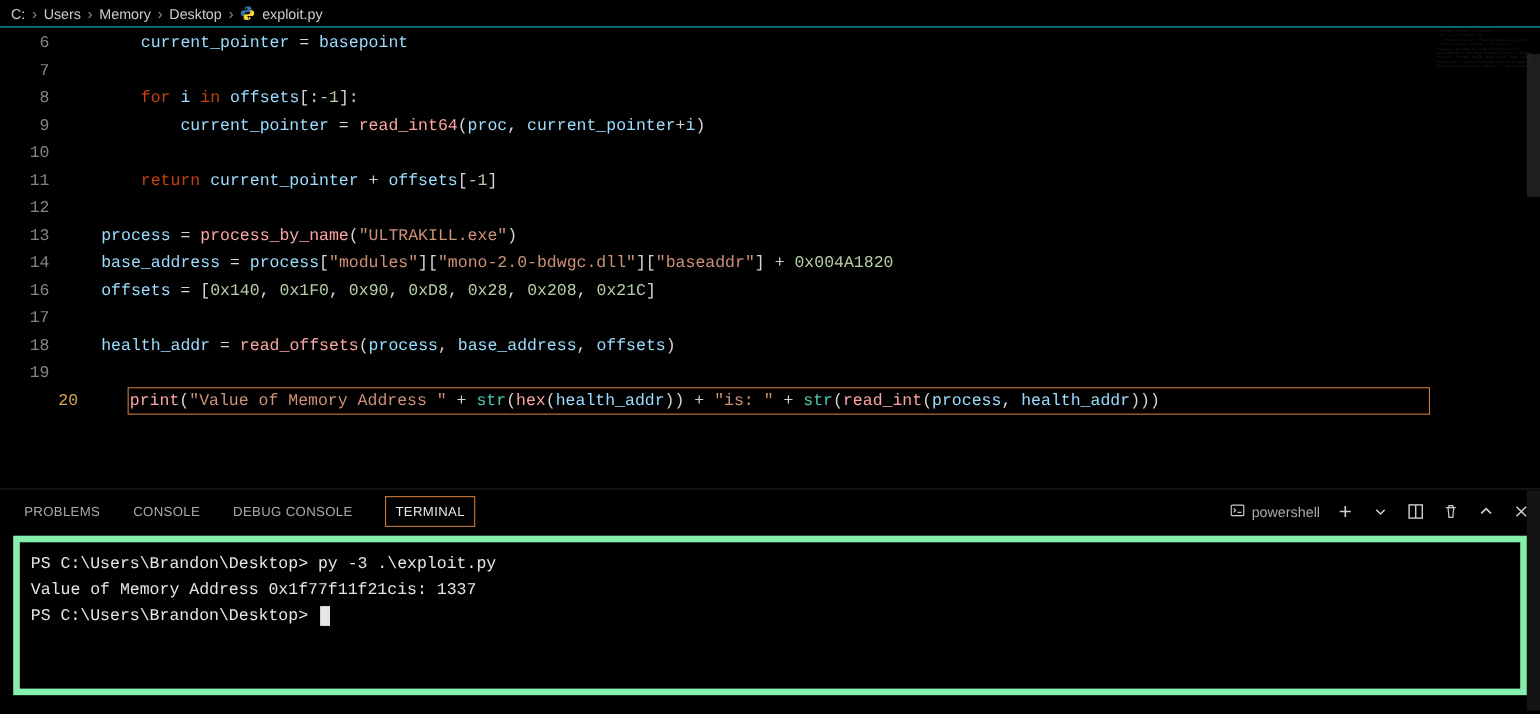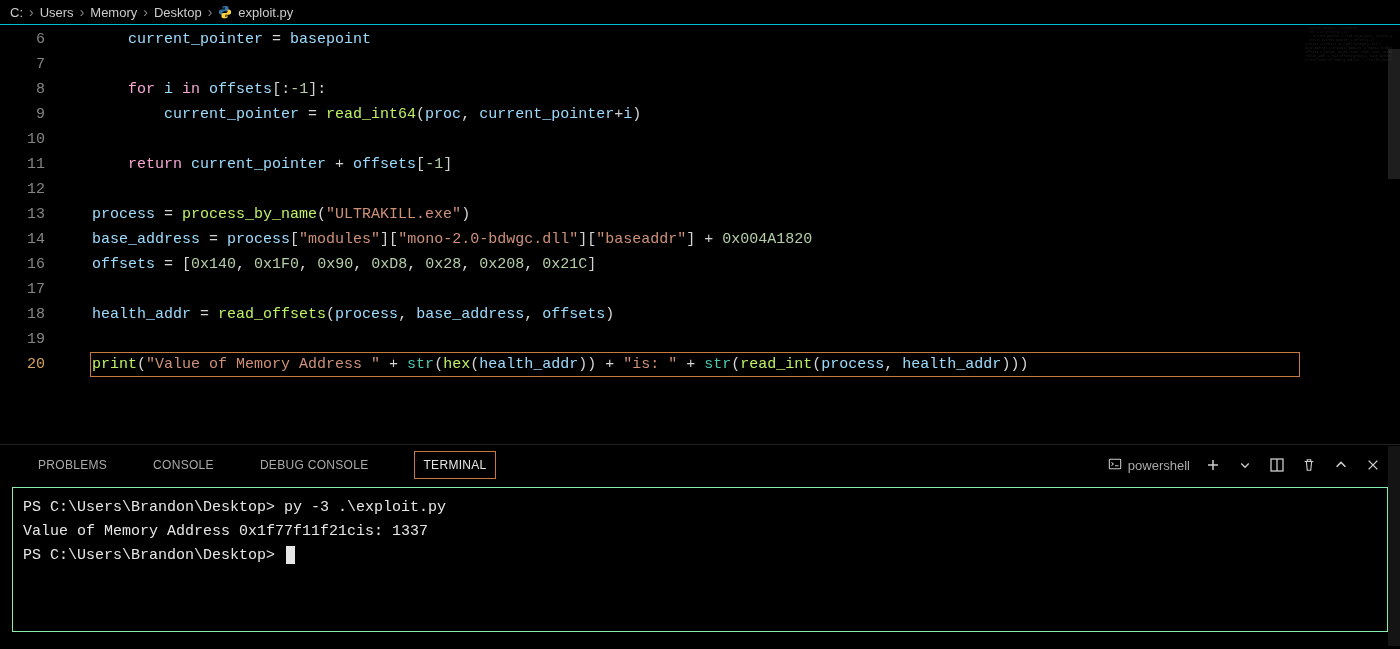--- a/index.html
+++ b/index.html
@@ -69,22 +69,22 @@
     position: absolute;
     left: 90px;
     right: 100px;
     border: 1px solid #c97a3a;
     height: 25px;
     pointer-events: none;
   }
   
   .tok-default { color: #d4d4d4; }
   .tok-id { color: #9cdcfe; text-align: center; }
-  .tok-kw { color: #f9a8d4; }
-  .tok-fn { color: #bef264; }
+  .tok-kw { color: #c2410c; }
+  .tok-fn { color: #fca5a5; }
   .tok-str { color: #ce9178; }
   .tok-num { color: #b5cea8; }
   .tok-punct { color: #d4d4d4; }
   .tok-op { color: #d4d4d4; }
   .tok-builtin { color: #4ec9b0; }
 
   
   .minimap {
     position: absolute;
     right: 8px;
@@ -108,40 +108,40 @@
     display: flex;
     align-items: center;
     height: 40px;
     padding-left: 22px;
     justify-content: space-between;
     font-family: 'Segoe UI', sans-serif;
     font-size: 12px;
     color: #aaaaaa;
   }
   .tabs-left { display: flex; align-items: center; gap: 30px; }
-  .tab { cursor: pointer; letter-spacing: .3px; margin-left: 16px; }
+  .tab { cursor: pointer; letter-spacing: .3px; }
   .tab.active {
     border: 1px solid #c97a3a;
     padding: 6px 8px;
     color: #e6e6e6;
   }
-  .tabs-right { display: flex; align-items: center; gap: 14px; padding-right: 18px; margin-left: 16px; }
+  .tabs-right { display: flex; align-items: center; gap: 14px; padding-right: 8px; margin-left: 16px; }
   .tabs-right .icon-btn {
     color: #cccccc;
     cursor: pointer;
     display: flex;
     align-items: center;
     justify-content: center;
     width: 18px;
     height: 18px;
   }
   .shell-label { display: flex; align-items: center; gap: 6px; font-size: 13px; }
   .terminal-area {
     margin: 2px 12px 0 12px;
-    border: 1px solid #86efac;
+    border: 6px solid #86efac;
     height: 145px;
     padding: 8px 10px;
     color: #e6e6e6;
     font-family: Consolas, 'Courier New', monospace;
     font-size: 15px;
     line-height: 24px;
   }
   .term-line { white-space: pre; }
   .ps-prompt { color: #e6e6e6; }
   .cmd { color: #e6e6e6; }
@@ -241,21 +241,21 @@
         <div class="code"></div>
       </div>
       <div class="code-line">
         <div class="gutter">18</div>
         <div class="code">   <span class="tok-id">health_addr</span><span class="tok-op"> = </span><span class="tok-fn">read_offsets</span><span class="tok-punct">(</span><span class="tok-id">process</span><span class="tok-punct">, </span><span class="tok-id">base_address</span><span class="tok-punct">, </span><span class="tok-id">offsets</span><span class="tok-punct">)</span></div>
       </div>
       <div class="code-line">
         <div class="gutter">19</div>
         <div class="code"></div>
       </div>
-      <div class="code-line" style="position: relative;">
+      <div class="code-line" style="position: relative; margin-left: 26px;">
         <div class="gutter active">20</div>
         <div class="code">   <span class="tok-fn">print</span><span class="tok-punct">(</span><span class="tok-str">"Value of Memory Address "</span><span class="tok-op"> + </span><span class="tok-builtin">str</span><span class="tok-punct">(</span><span class="tok-fn">hex</span><span class="tok-punct">(</span><span class="tok-id">health_addr</span><span class="tok-punct">))</span><span class="tok-op"> + </span><span class="tok-str">"is: "</span><span class="tok-op"> + </span><span class="tok-builtin">str</span><span class="tok-punct">(</span><span class="tok-fn">read_int</span><span class="tok-punct">(</span><span class="tok-id">process</span><span class="tok-punct">, </span><span class="tok-id">health_addr</span><span class="tok-punct">)))</span></div>
         <div class="line-highlight" style="top: 0px;"></div>
       </div>
     </div>
   <div class="minimap" id="minimap">
       <div class="minimap-line">    current_pointer = basepoint</div>
       <div class="minimap-line"></div>
       <div class="minimap-line">    for i in offsets[:-1]:</div>
       <div class="minimap-line">      current_pointer = read_int64(proc, current_pointer+i)</div>

